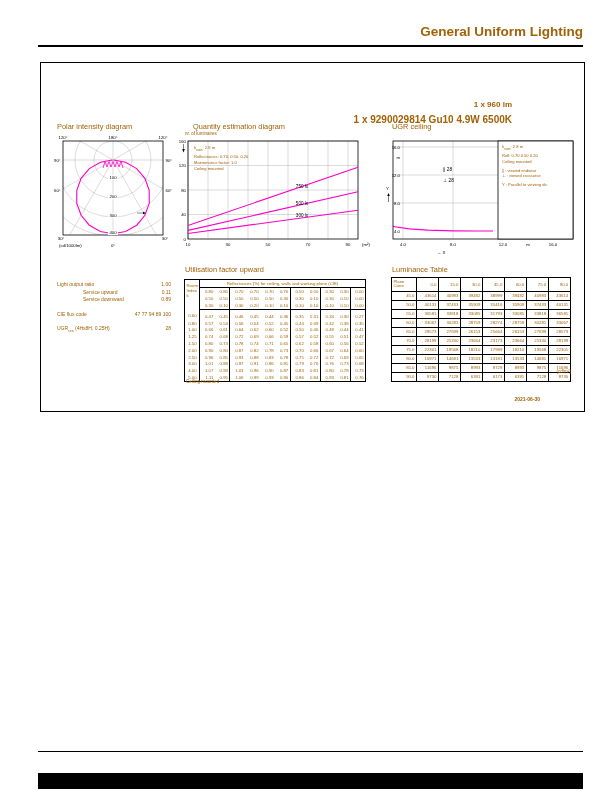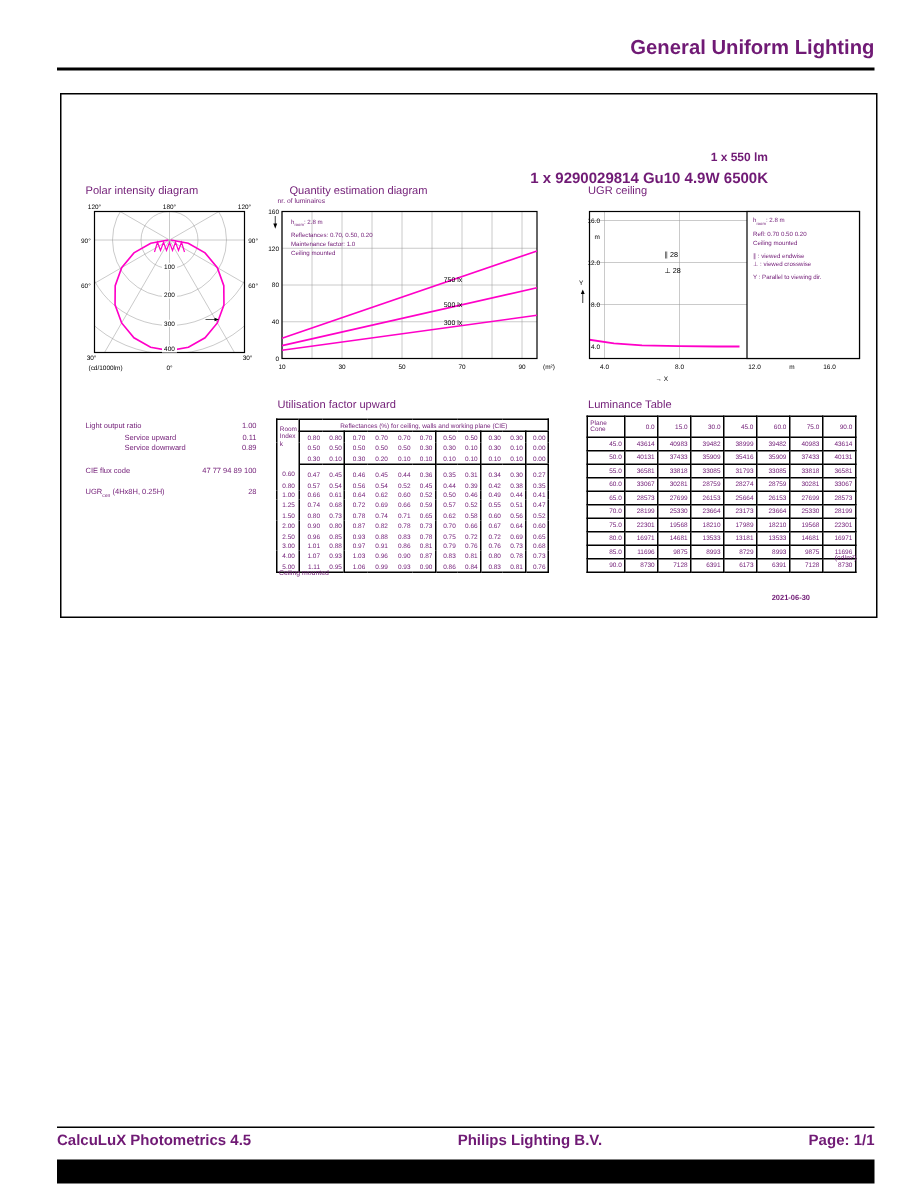--- a/index.html
+++ b/index.html
@@ -1,16 +1,16 @@
 <!DOCTYPE html>
 <html><head>
 <meta charset="utf-8">
 <style>
   html,body{margin:0;padding:0;background:#e8e8e8;}
-  .page{position:relative;width:612px;height:792px;background:#ffffff;font-family:"Liberation Sans",sans-serif;color:#701a75;overflow:hidden;}
+  .page{position:relative;width:612px;height:792px;background:#ffffff;font-family:"Liberation Sans",sans-serif;color:#a16207;overflow:hidden;}
   .doc-title{position:absolute;top:24px;right:29px;font-size:13.5px;font-weight:bold;}
   .doc-rule{position:absolute;top:45px;left:38px;width:545px;height:2.4px;background:#000;}
   .main-box{position:absolute;left:40px;top:62px;width:543px;height:348px;border:1px solid #000;}
   .product-title{position:absolute;top:8px;right:72px;font-size:10px;font-weight:bold;margin-top:43px;}
   .lumen{position:absolute;top:37px;right:72px;font-size:8px;font-weight:bold;}
   .sec-title{position:absolute;font-size:7.4px;font-weight:normal;white-space:nowrap;}
   .tk{font-size:4.3px;fill:#000;font-family:"Liberation Sans",sans-serif;}
   .lk{font-size:4.6px;fill:#000;font-family:"Liberation Sans",sans-serif;}
   .an{font-size:4.8px;fill:#000;font-family:"Liberation Sans",sans-serif;}
   svg{overflow:visible;}
@@ -46,21 +46,21 @@
 </style>
 </head>
 <body>
 
 <div class="page">
   <div class="doc-title">General Uniform Lighting</div>
   <div class="doc-rule"></div>
 
   <div class="main-box">
     <div class="product-title">1 x 9290029814 Gu10 4.9W 6500K</div>
-    <div class="lumen">1 x 550 lm</div>
+    <div class="lumen">1 x 960 lm</div>
 
     <div class="sec-title" style="left:16px;top:59px;">Polar intensity diagram</div>
     <svg id="polar-svg" style="position:absolute;left:8px;top:66px;" width="130" height="126" viewBox="0 0 130 126">
         <defs>
           <clipPath id="pc">
             <rect x="14" y="12" width="100" height="94"></rect>
           </clipPath>
         </defs>
         <g clip-path="url(#pc)">
           <circle cx="64" cy="31" r="19" fill="none" stroke="#999999" stroke-width="0.35"></circle>
@@ -514,19 +514,14 @@
             <td>8730</td>
           </tr>
         </tbody>
       </table>
     <div class="lum-unit">(cd/m²)</div>
 
     <div class="report-date">2021-06-30</div>
   </div>
 
   <div class="footer-rule"></div>
-  <div class="footer-row">
-    <span>CalcuLuX Photometrics 4.5</span>
-    <span>Philips Lighting B.V.</span>
-    <span>Page: 1/1</span>
-  </div>
   <div class="footer-bar"></div>
 </div>
 
 </body></html>

